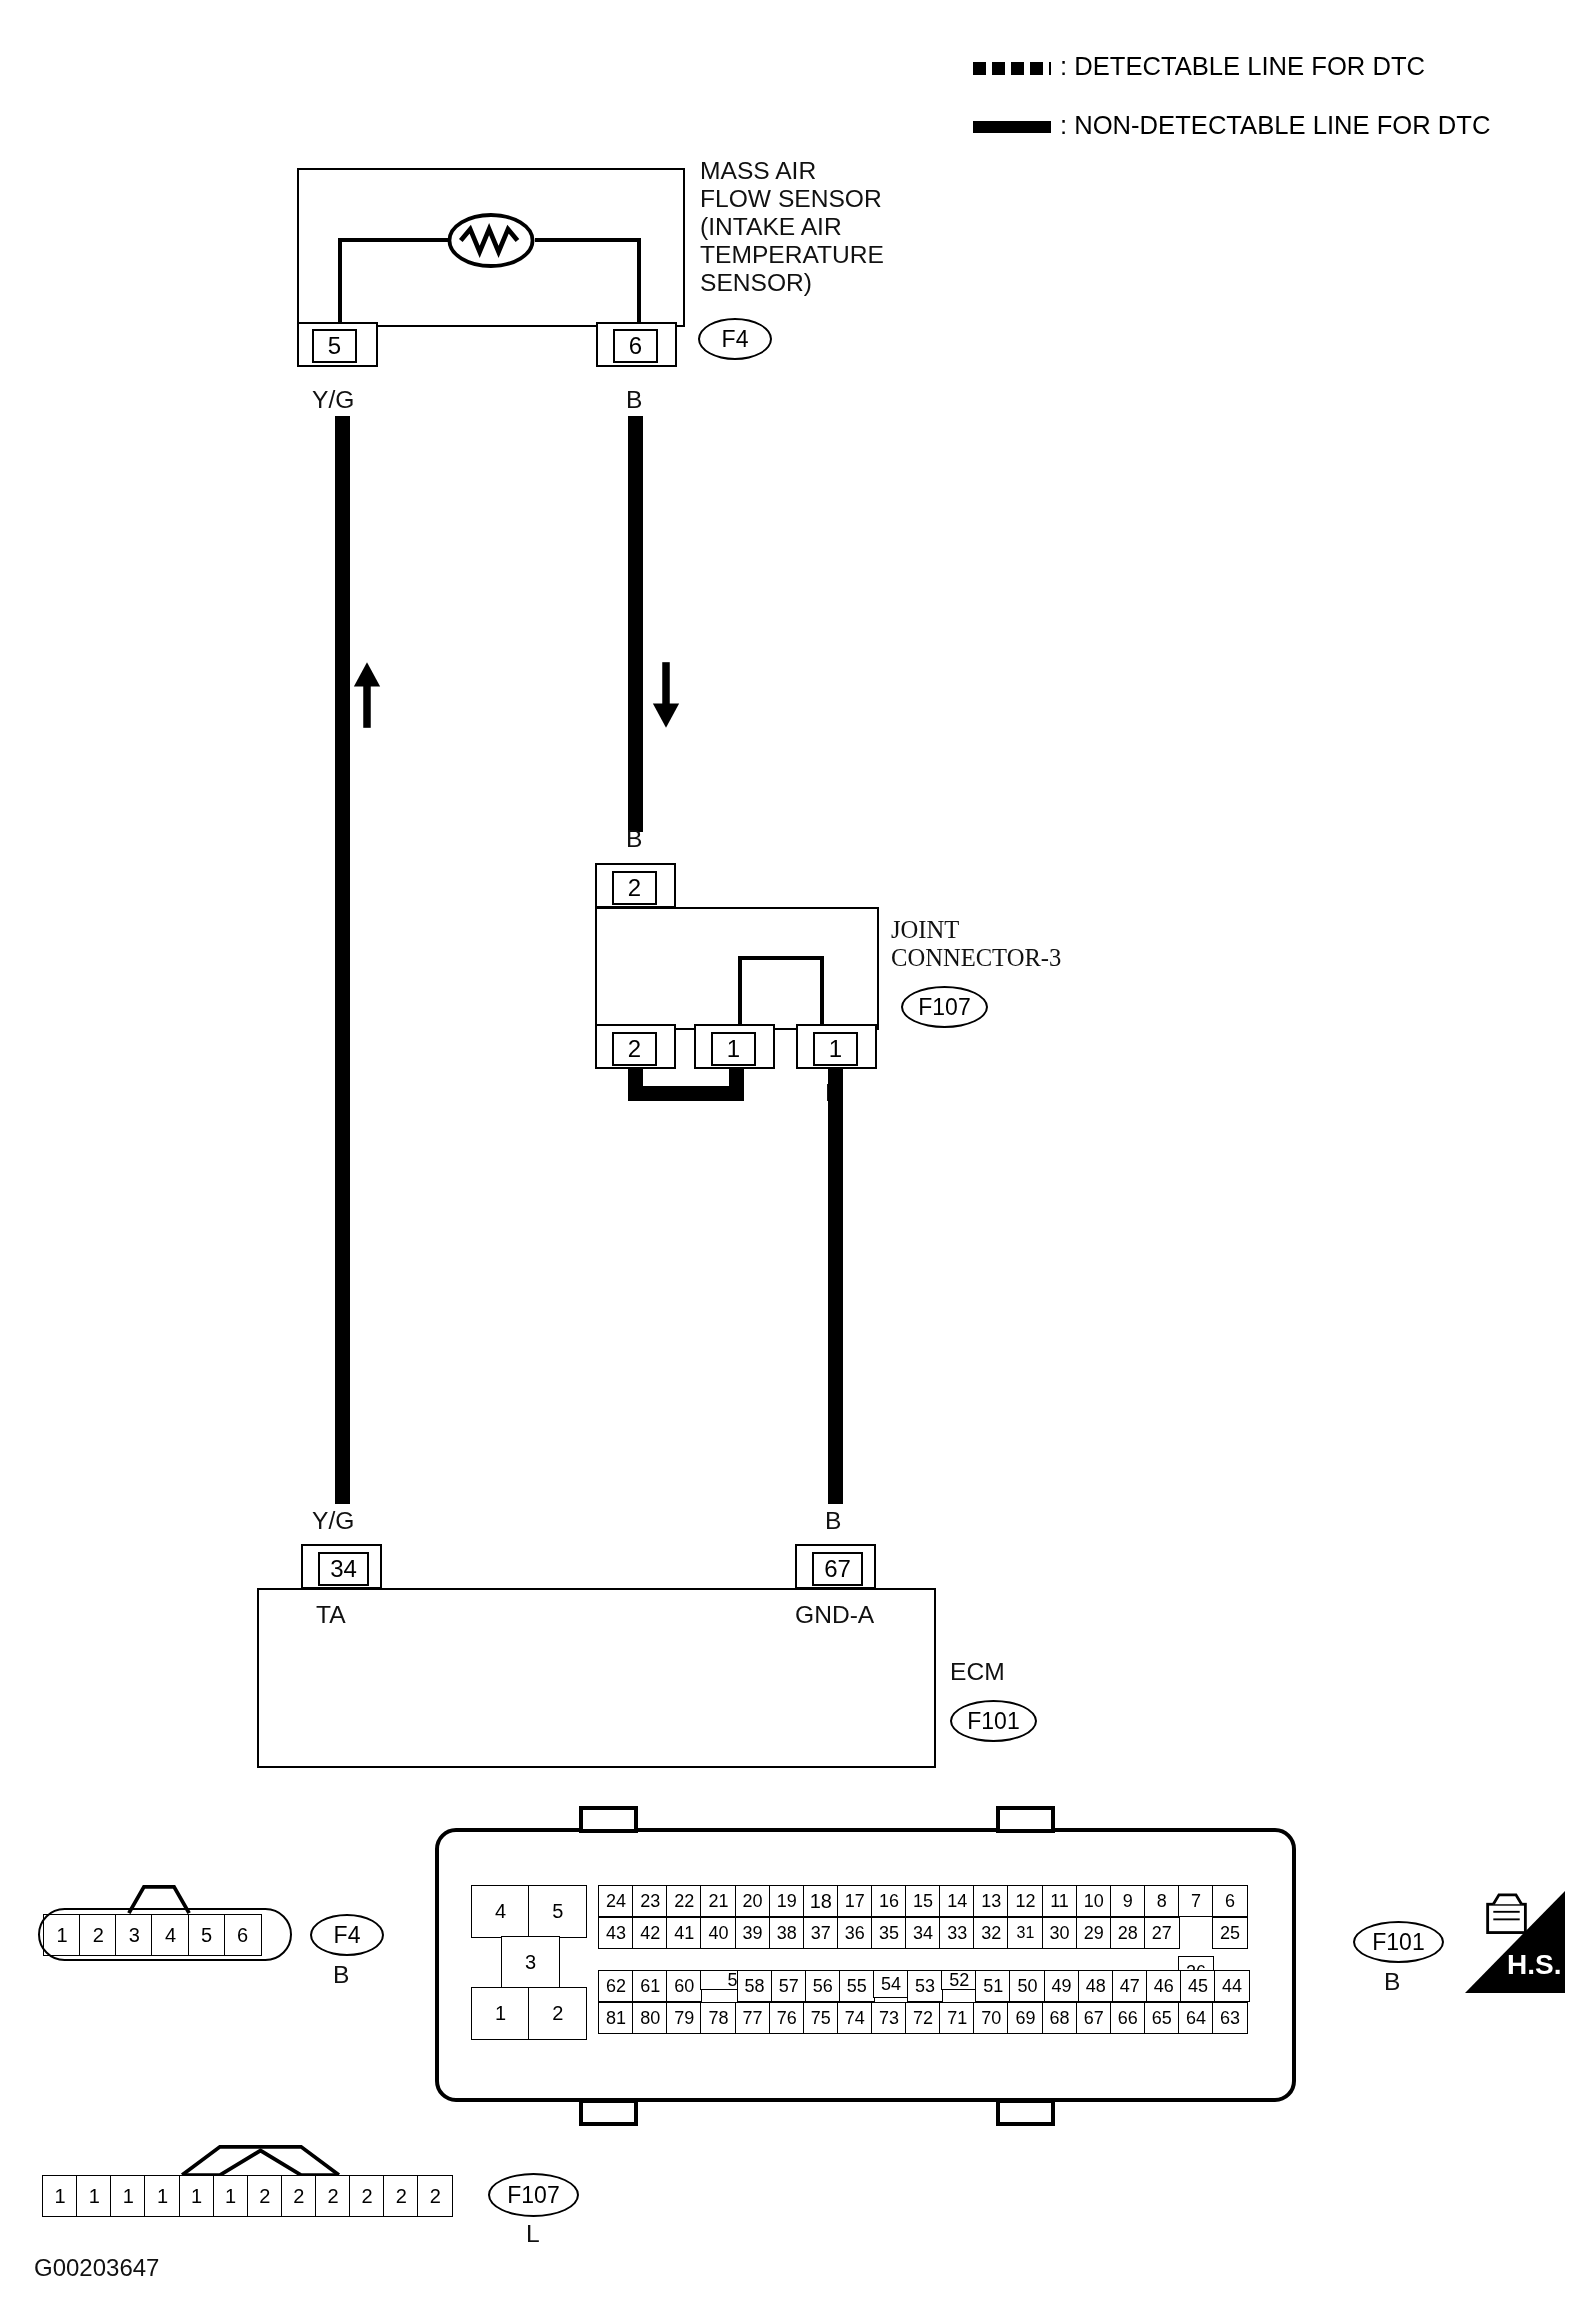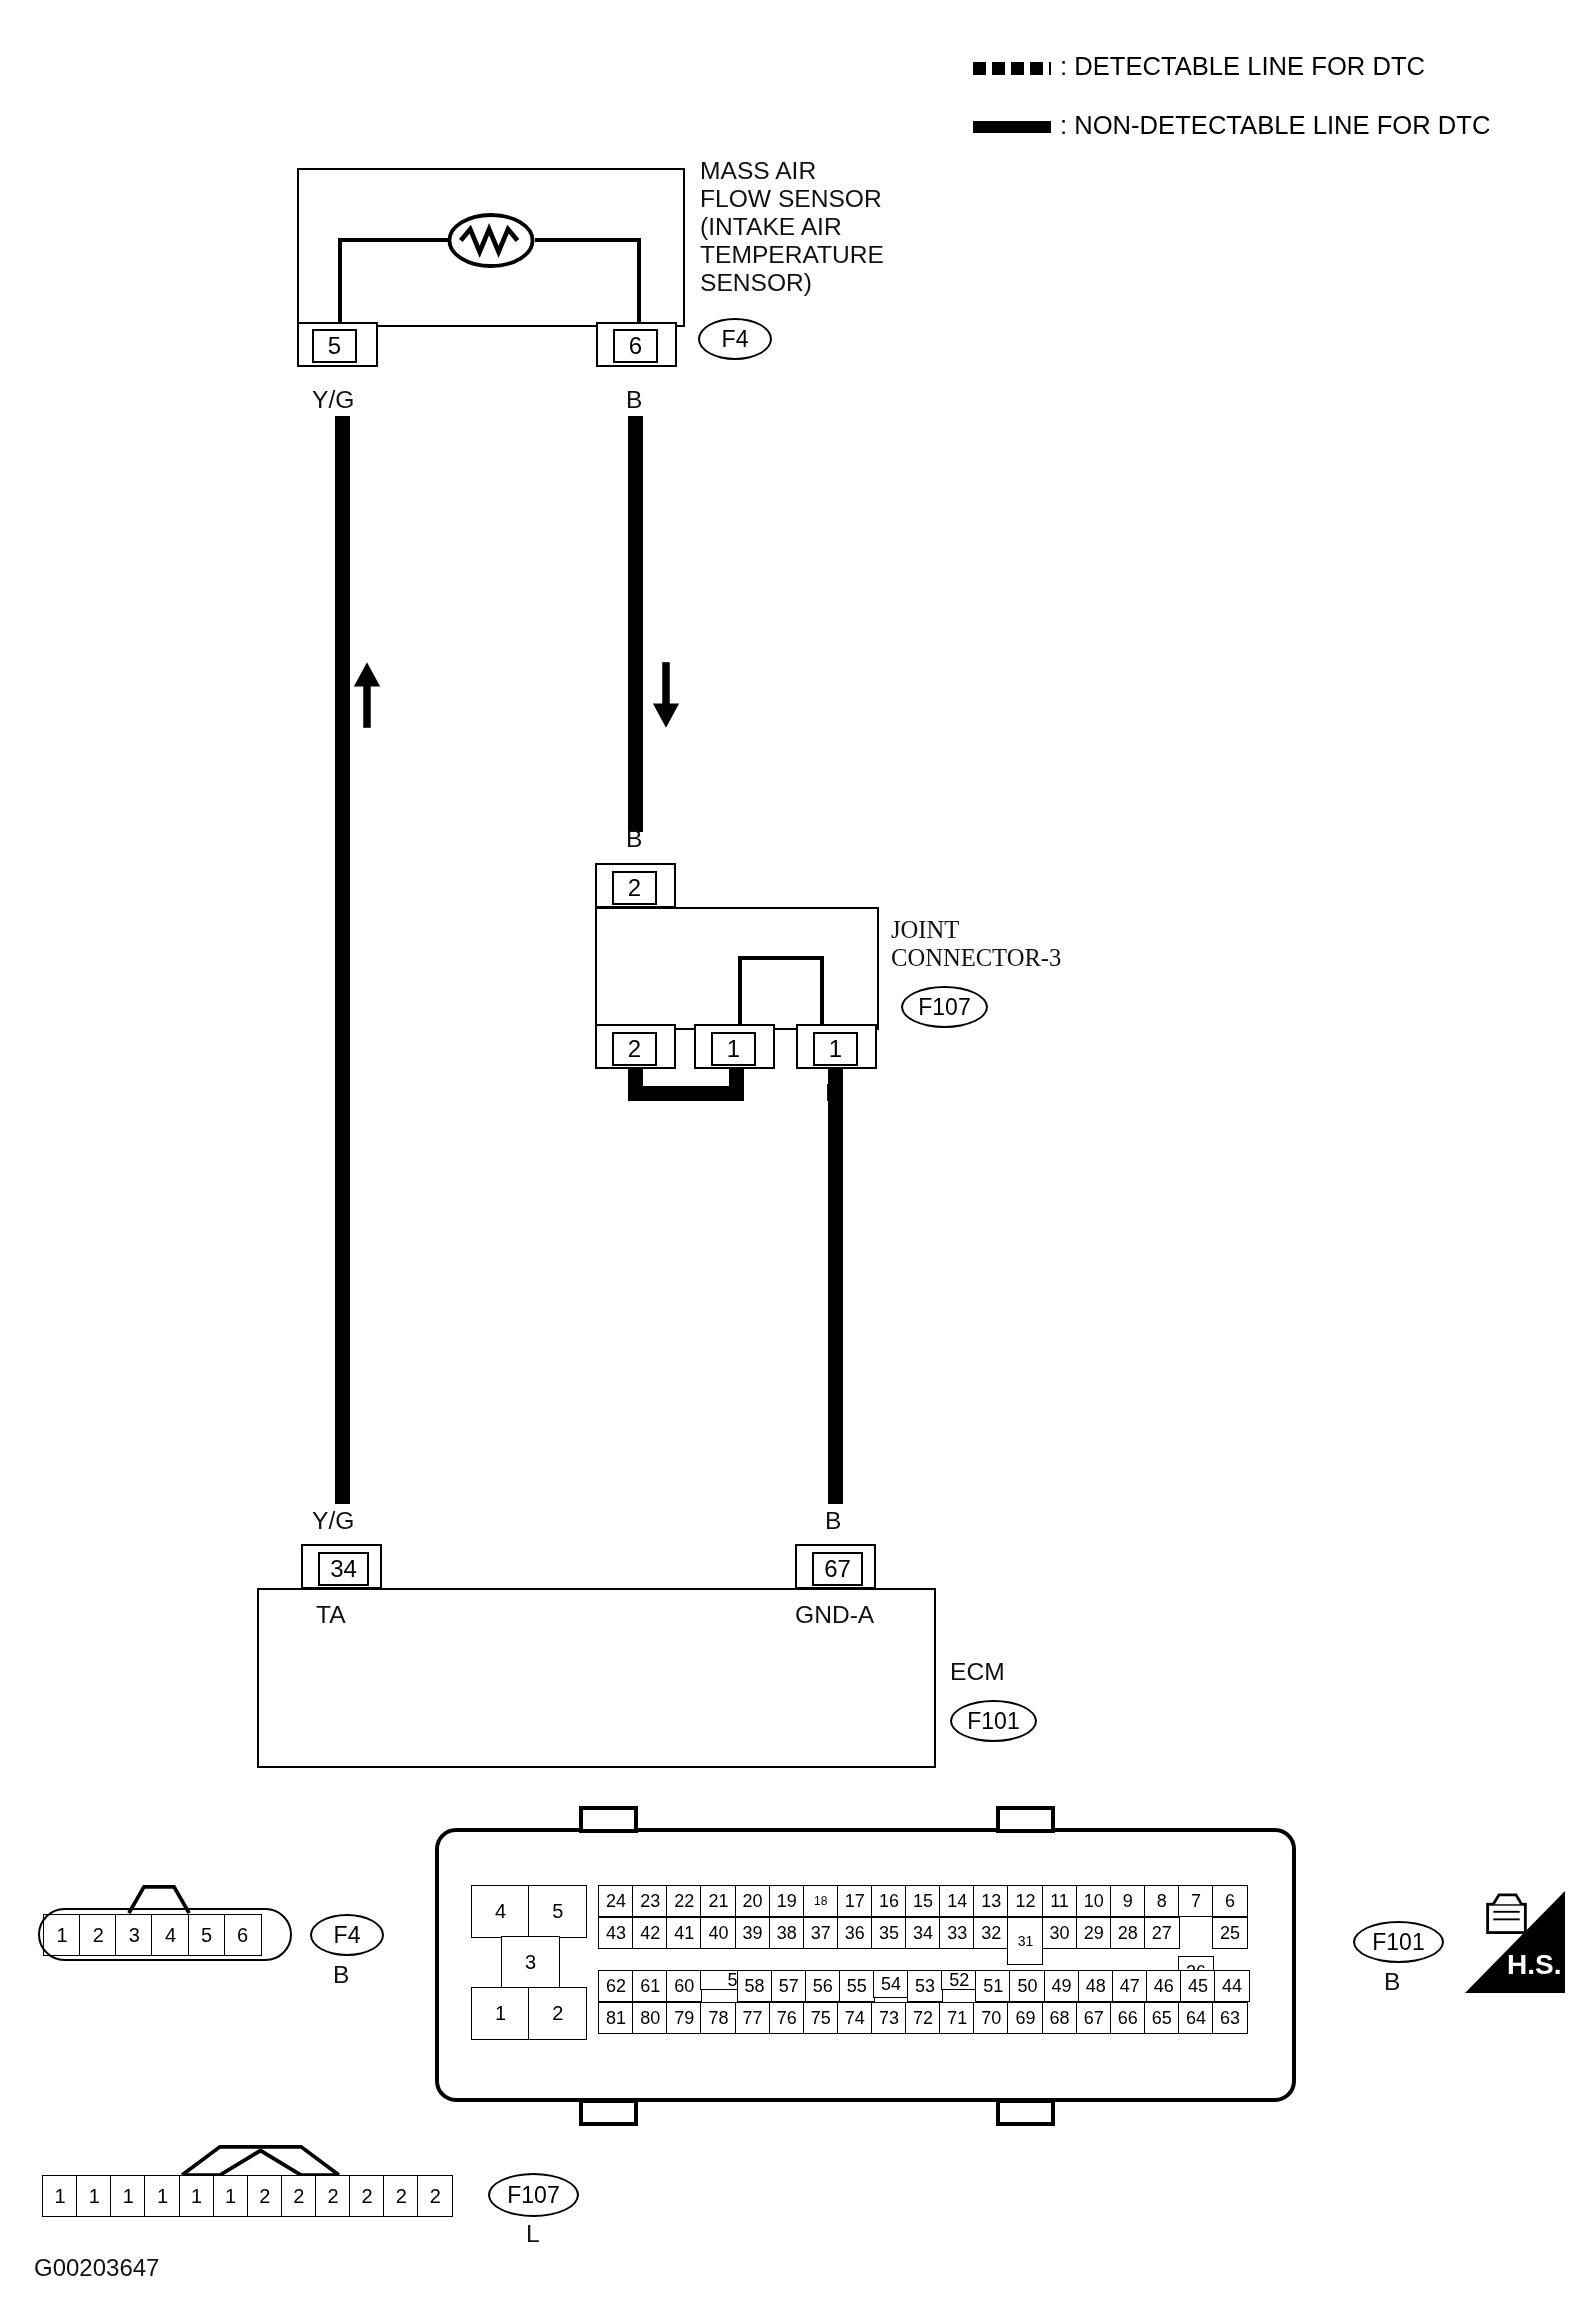--- a/index.html
+++ b/index.html
@@ -136,21 +136,21 @@
   <div class="cell" style="width:59px;height:53px;">2</div>
 </div>
 
 <div class="cellrow" style="left:600px;top:1885px;" id="f101r1">
     <div class="cell" style="width: 36px; height: 32px; font-size: 18px;">24</div>
     <div class="cell" style="width: 36px; height: 32px; font-size: 18px;">23</div>
     <div class="cell" style="width: 36px; height: 32px; font-size: 18px;">22</div>
     <div class="cell" style="width: 36px; height: 32px; font-size: 18px;">21</div>
     <div class="cell" style="width: 36px; height: 32px; font-size: 18px;">20</div>
     <div class="cell" style="width: 36px; height: 32px; font-size: 18px;">19</div>
-    <div class="cell" style="width: 36px; height: 32px; font-size: 12px;">18</div>
+    <div class="cell" style="width: 36px; height: 32px; font-size: 20px;">18</div>
     <div class="cell" style="width: 36px; height: 32px; font-size: 18px;">17</div>
     <div class="cell" style="width: 36px; height: 32px; font-size: 18px;">16</div>
     <div class="cell" style="width: 36px; height: 32px; font-size: 18px;">15</div>
     <div class="cell" style="width: 36px; height: 32px; font-size: 18px;">14</div>
     <div class="cell" style="width: 36px; height: 32px; font-size: 18px;">13</div>
     <div class="cell" style="width: 36px; height: 32px; font-size: 18px;">12</div>
     <div class="cell" style="width: 36px; height: 32px; font-size: 18px;">11</div>
     <div class="cell" style="width: 36px; height: 32px; font-size: 18px;">10</div>
     <div class="cell" style="width: 36px; height: 32px; font-size: 18px;">9</div>
     <div class="cell" style="width: 36px; height: 32px; font-size: 18px;">8</div>
@@ -163,21 +163,21 @@
     <div class="cell" style="width: 36px; height: 32px; font-size: 18px;">41</div>
     <div class="cell" style="width: 36px; height: 32px; font-size: 18px;">40</div>
     <div class="cell" style="width: 36px; height: 32px; font-size: 18px;">39</div>
     <div class="cell" style="width: 36px; height: 32px; font-size: 18px;">38</div>
     <div class="cell" style="width: 36px; height: 32px; font-size: 18px;">37</div>
     <div class="cell" style="width: 36px; height: 32px; font-size: 18px;">36</div>
     <div class="cell" style="width: 36px; height: 32px; font-size: 18px;">35</div>
     <div class="cell" style="width: 36px; height: 32px; font-size: 18px;">34</div>
     <div class="cell" style="width: 36px; height: 32px; font-size: 18px;">33</div>
     <div class="cell" style="width: 36px; height: 32px; font-size: 18px;">32</div>
-    <div class="cell" style="width: 36px; height: 48px; font-size: 14px;">31</div>
+    <div class="cell" style="width: 36px; height: 32px; font-size: 16px;">31</div>
     <div class="cell" style="width: 36px; height: 32px; font-size: 18px;">30</div>
     <div class="cell" style="width: 36px; height: 32px; font-size: 18px;">29</div>
     <div class="cell" style="width: 36px; height: 32px; font-size: 18px;">28</div>
     <div class="cell" style="width: 36px; height: 32px; font-size: 18px;">27</div>
     <div class="cell" style="width: 36px; height: 32px; font-size: 18px; margin-top: 39px;">26</div>
     <div class="cell" style="width: 36px; height: 32px; font-size: 18px;">25</div>
   </div>
 <div class="cellrow" style="left:600px;top:1970px;" id="f101r3">
     <div class="cell" style="width: 36px; height: 32px; font-size: 18px;">62</div>
     <div class="cell" style="width: 36px; height: 32px; font-size: 18px;">61</div>

